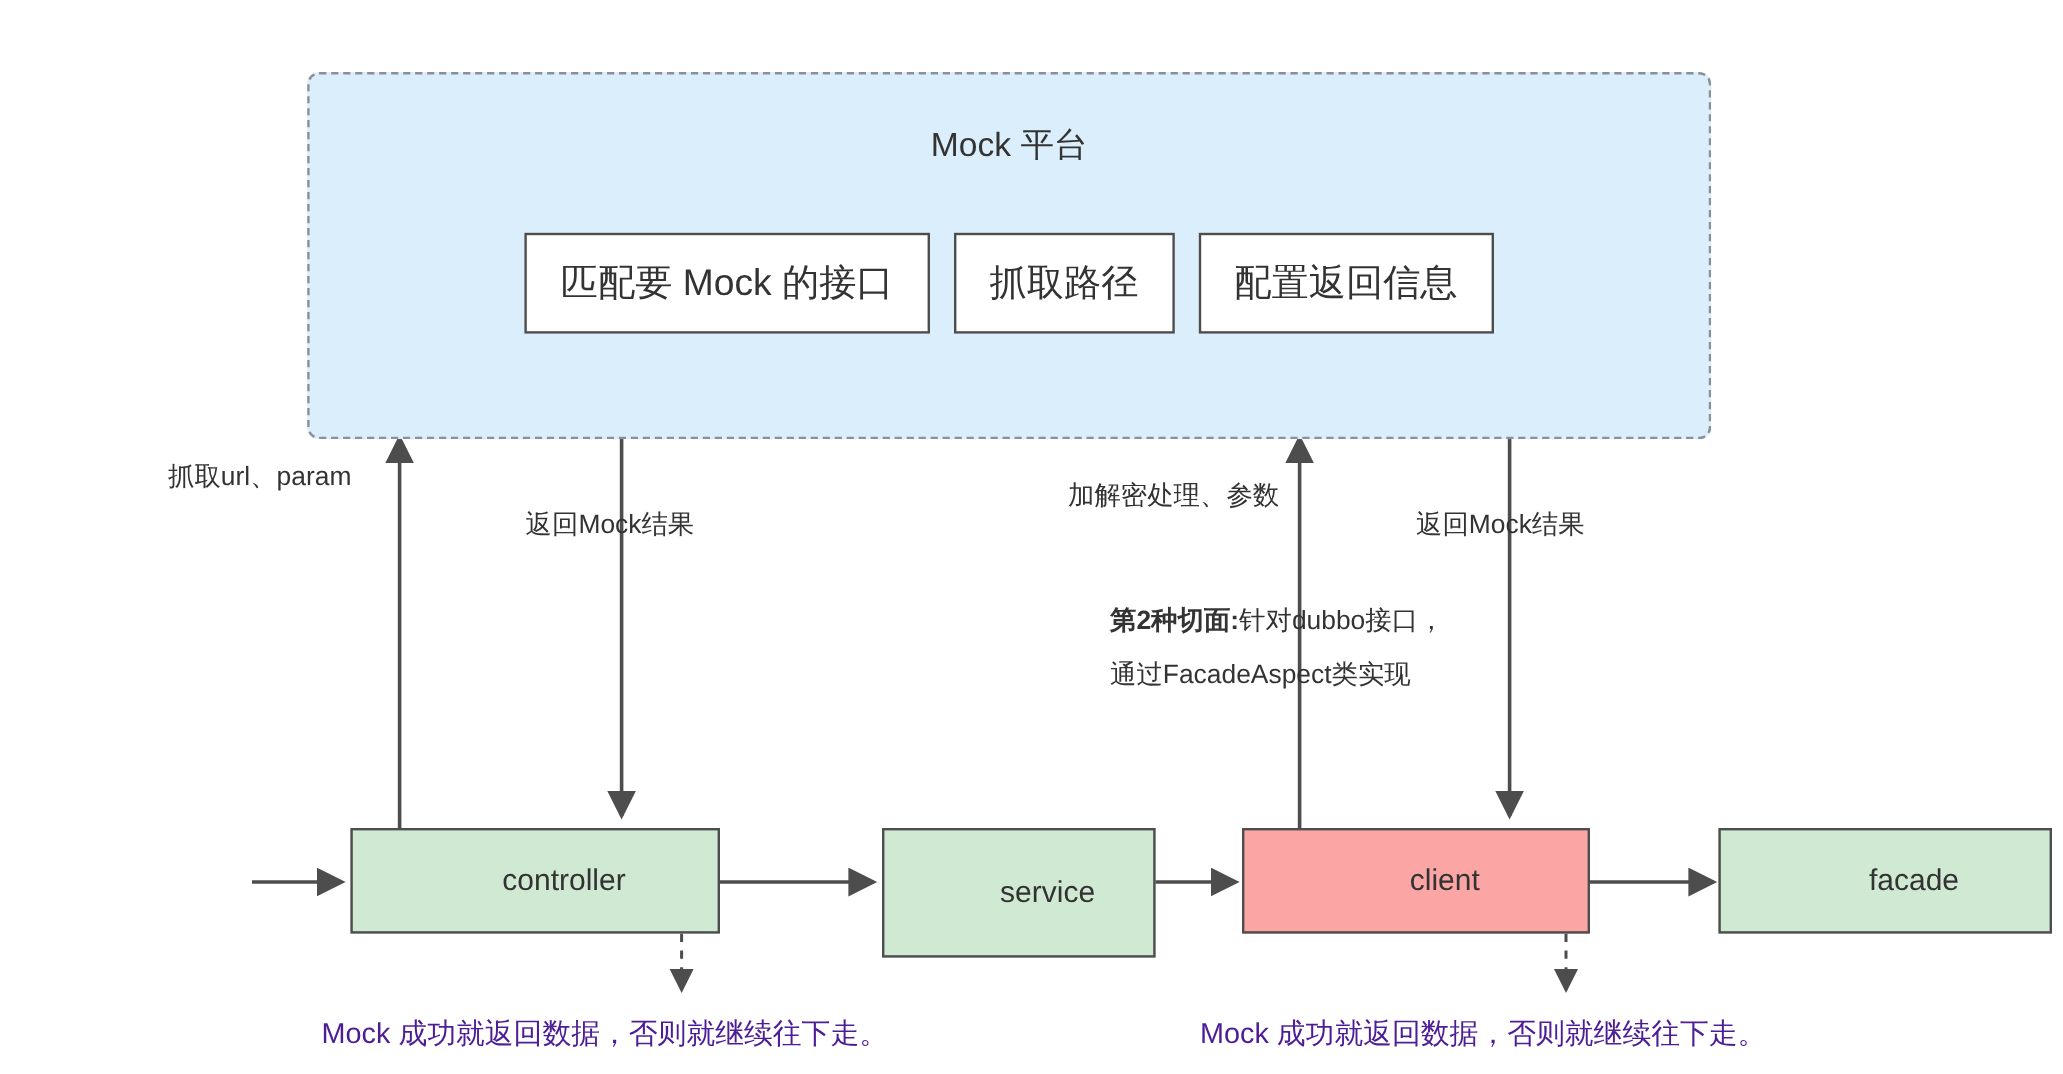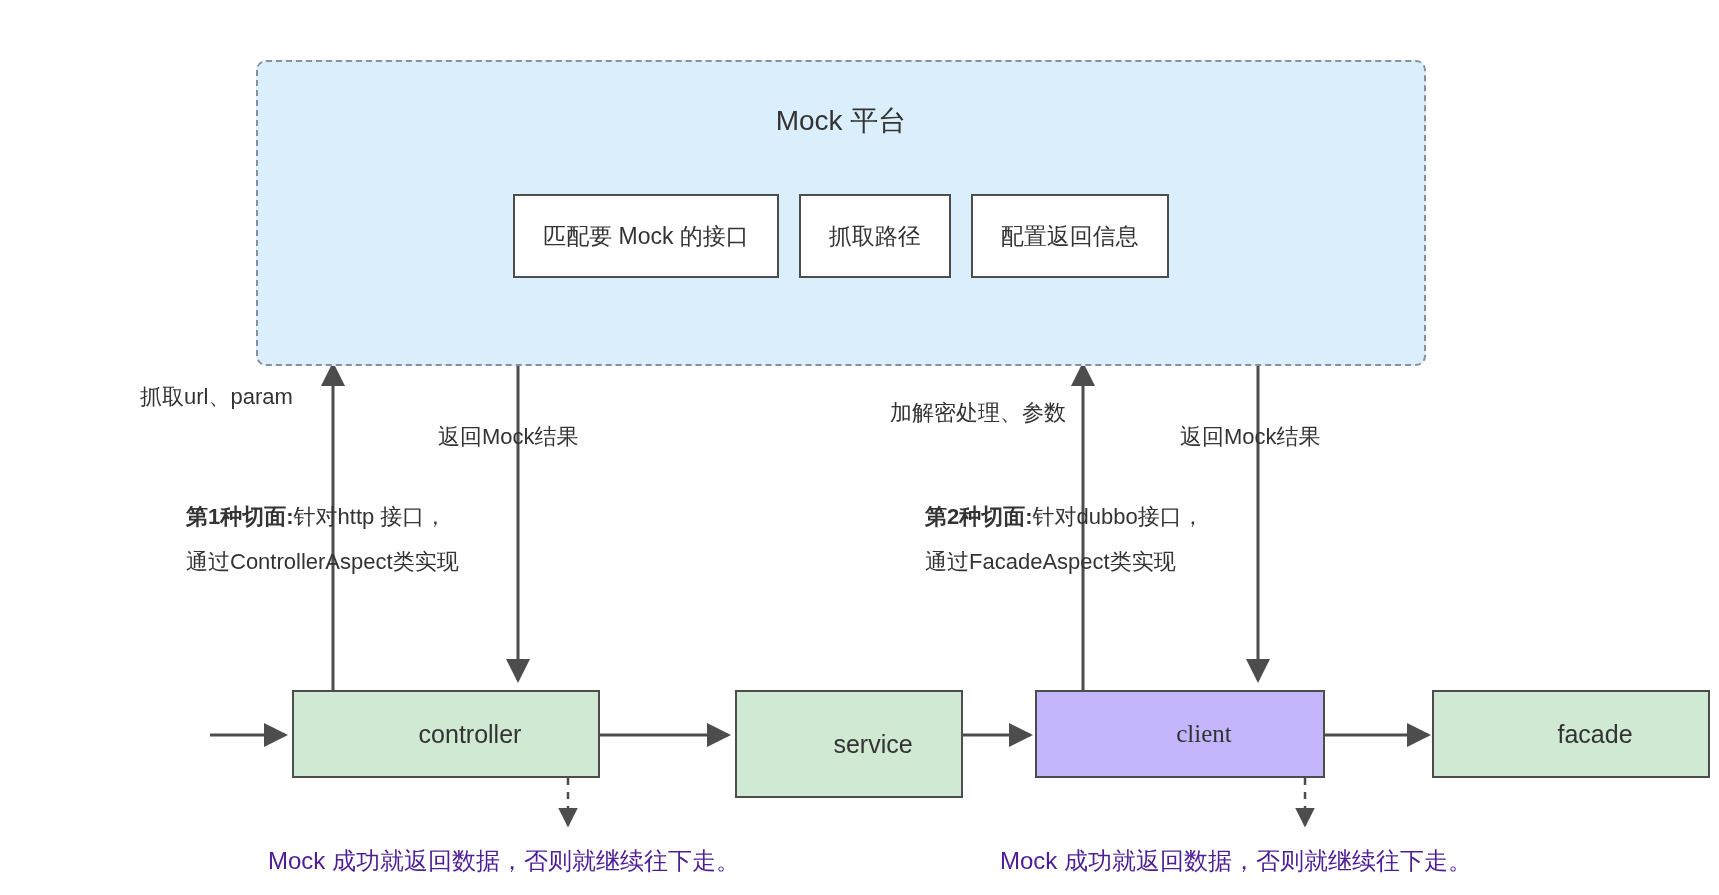--- a/index.html
+++ b/index.html
@@ -58,40 +58,40 @@
     justify-content: center;
     gap: 20px;
   }
   .feature-box {
     background: #ffffff;
     border: 2px solid #4d4d4d;
     height: 84px;
     display: flex;
     align-items: center;
     justify-content: center;
-    font-size: 23px;
+    font-size: 31px;
     color: #333333;
     padding: 0 28px;
     box-sizing: border-box;
   }
 
   
   .node {
     position: absolute;
     border: 2px solid #4d4d4d;
     display: flex;
     align-items: center;
     justify-content: center;
     font-size: 25px;
     color: #333333;
     box-sizing: border-box;
     padding-left: 48px;
   }
   .node-green { background: #cfe9d3; }
-  .node-pink  { background: #c4b5fd; font-family: Liberation Serif, serif; }
+  .node-pink  { background: #fca5a5; }
   .node-start {
     position: absolute;
     background: #ffffff;
     border: 2px solid #4d4d4d;
     border-radius: 16px;
     display: flex;
     align-items: center;
     justify-content: center;
     font-size: 25px;
     color: #333333;
@@ -177,24 +177,20 @@
       <div class="feature-box">抓取路径</div>
       <div class="feature-box">配置返回信息</div>
     </div>
   </div>
 
   <div class="label" style="left:140px; top:380px;">抓取url、param</div>
   <div class="label" style="left:438px; top:420px;">返回Mock结果</div>
   <div class="label" style="left:890px; top:396px;">加解密处理、参数</div>
   <div class="label" style="left:1180px; top:420px;">返回Mock结果</div>
 
-  <div class="label" style="left:186px; top:500px;">
-    <div><b>第1种切面:</b><span>针对http 接口，</span></div>
-    <div style="margin-top:12px;">通过ControllerAspect类实现</div>
-  </div>
 
   <div class="label" style="left:925px; top:500px;">
     <div><b>第2种切面:</b><span>针对dubbo接口，</span></div>
     <div style="margin-top:12px;">通过FacadeAspect类实现</div>
   </div>
 
 
   <div class="node node-green" style="left:292px; top:690px; width:308px; height:88px;">controller</div>
 
   <div class="node node-green" style="left:735px; top:690px; width:228px; height:108px;">service</div>

